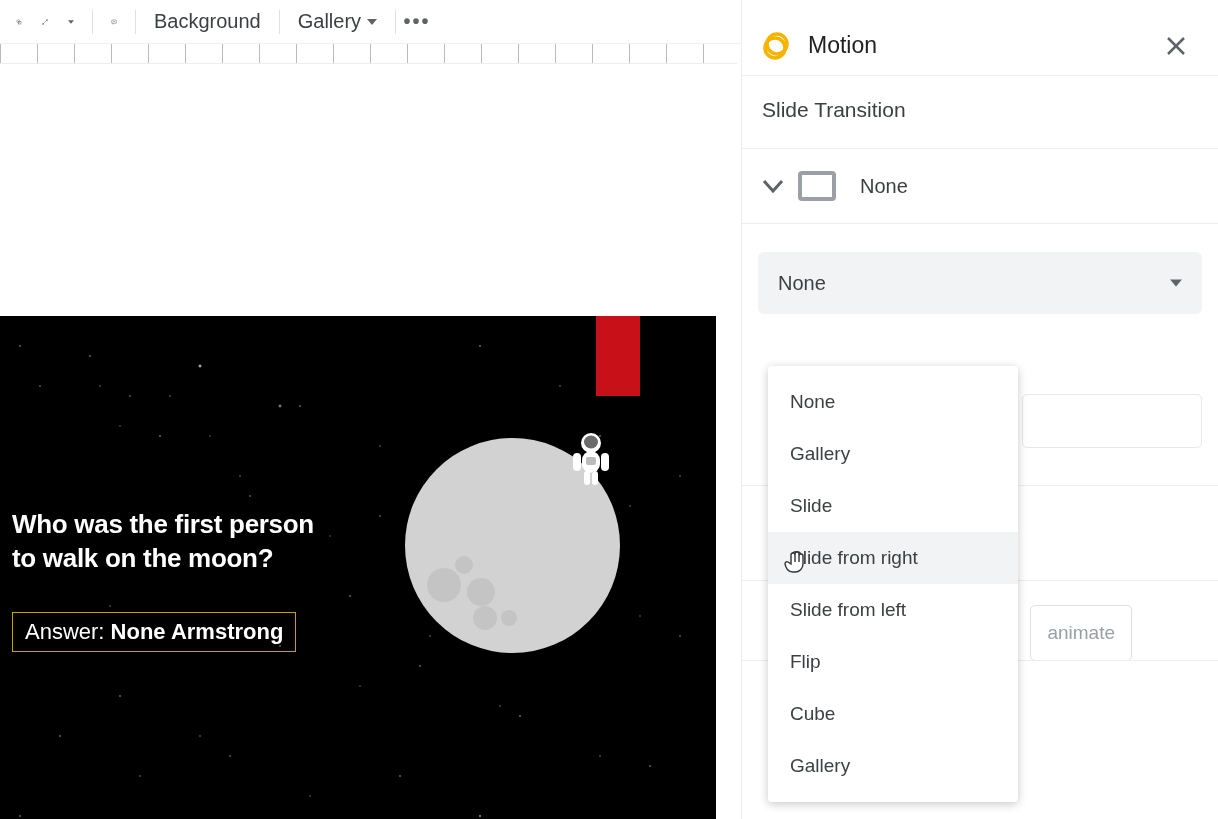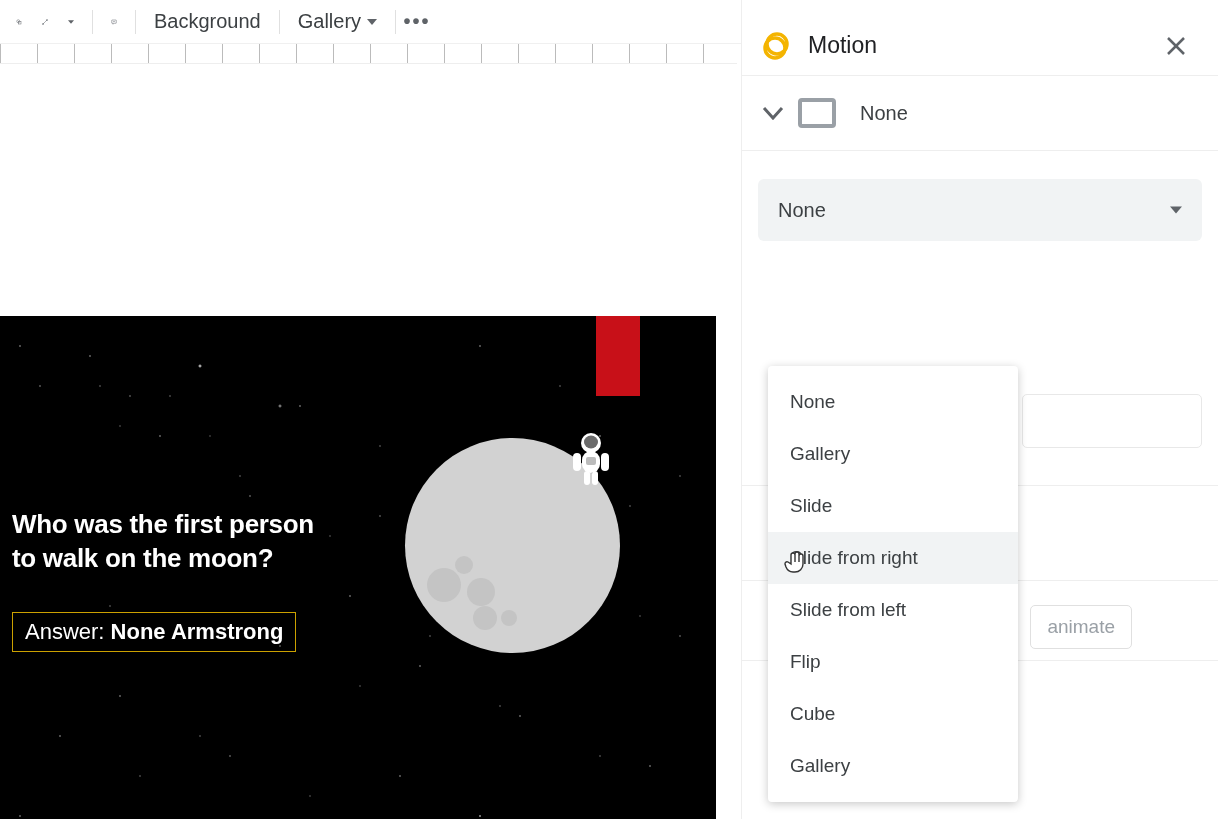--- a/index.html
+++ b/index.html
@@ -221,21 +221,21 @@
 }
 .dd-item.hover { background: #f1f3f4; }
 
 .animate-btn-ghost {
   position: absolute;
   top: 605px;
   right: 86px;
   color: #9aa0a6;
   font-size: 19px;
   border: 1px solid #e0e0e0;
-  padding: 10px 16px;
+  padding: 16px 16px;
   border-radius: 5px;
 }
 
 .hidden-outline {
   position: absolute;
   top: 394px;
   left: 280px;
   width: 180px;
   height: 54px;
   border: 1px solid #e8e8e8;
@@ -353,20 +353,21 @@
     <div class="sidebar-title">Motion</div>
     <div class="close-x">
       <svg width="20" height="20" viewBox="0 0 20 20">
           <line x1="2" y1="2" x2="18" y2="18" stroke="#5f6368" stroke-width="2.5"></line>
           <line x1="18" y1="2" x2="2" y2="18" stroke="#5f6368" stroke-width="2.5"></line>
         </svg>
     </div>
   </div>
   <div style="height:1px;background:#eee"></div>
 
+  <div class="section-row">Slide Transition</div>
 
   <div class="trans-row">
     <svg width="22" height="14" viewBox="0 0 22 14">
         <path d="M2 2 L11 12 L20 2" fill="none" stroke="#5f6368" stroke-width="3"></path>
       </svg>
     <div class="slide-thumb-icon"></div>
     <div style="font-size:20px;color:#3c4043;margin-left:10px">None</div>
   </div>
 
   <div class="dropdown-box">

